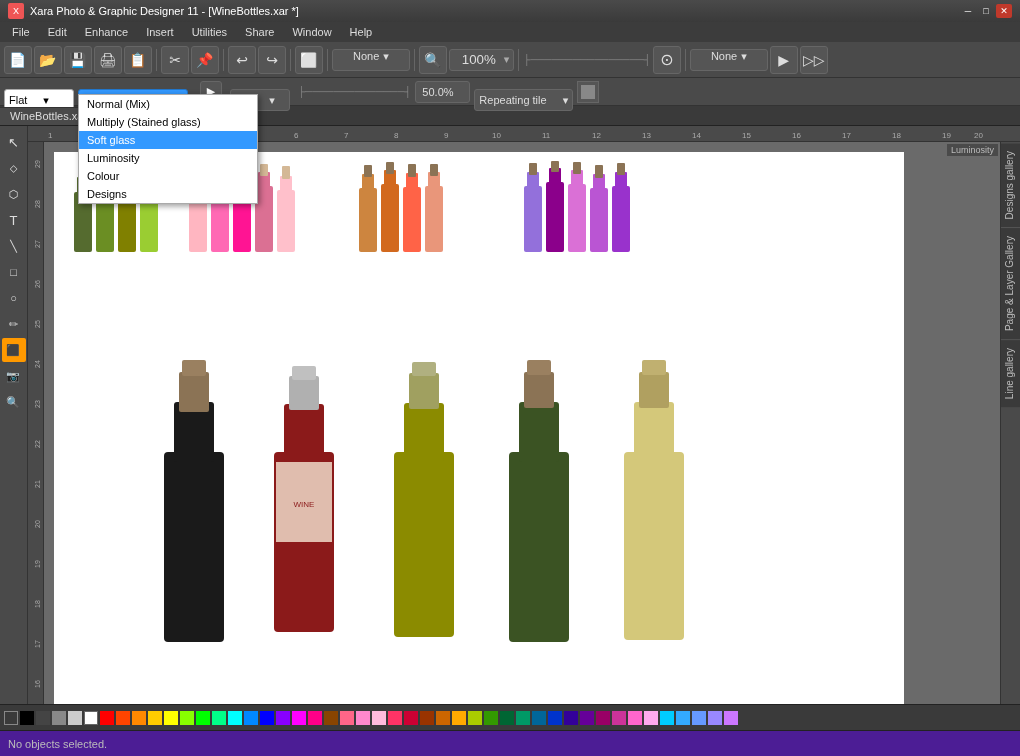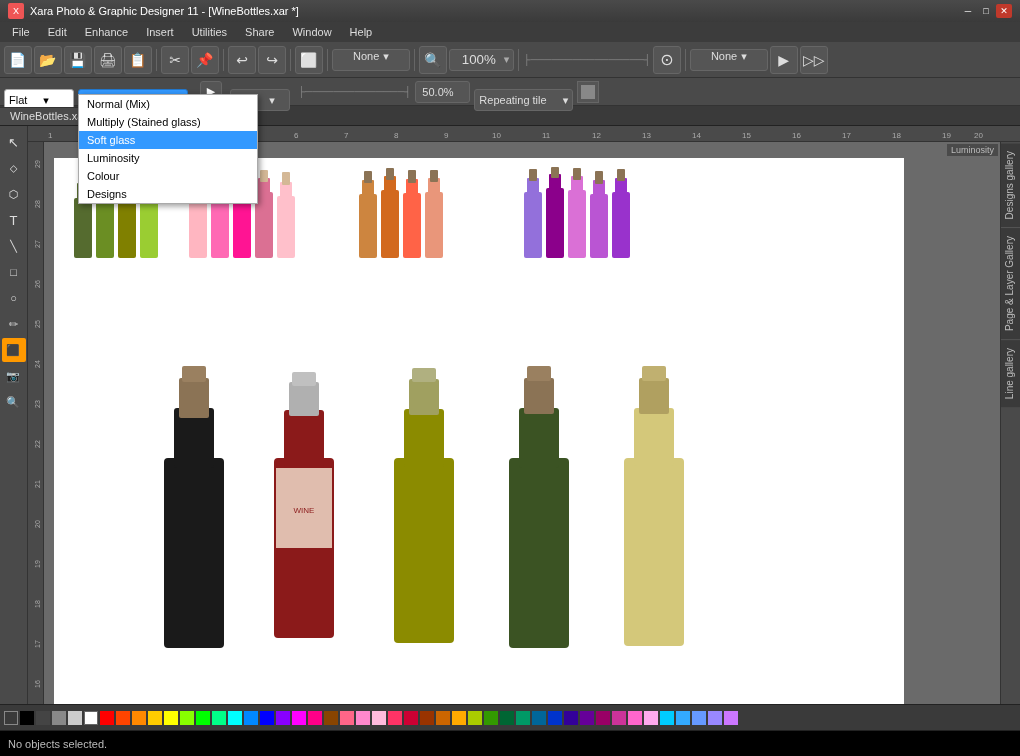--- a/index.html
+++ b/index.html
@@ -147,21 +147,21 @@
       border-bottom: 1px solid #555;
       cursor: pointer;
       font-size: 10px;
       color: #bbb;
       text-align: center;
     }
 
     
     .status-bar {
       height: 26px;
-      background: #000000;
+      background: #4c1d95;
       border-top: 1px solid #222;
       display: flex;
       align-items: center;
       padding: 0 8px;
       justify-content: space-between;
       font-size: 11px;
       color: #bbb;
     }
     .status-right { display: flex; align-items: center; gap: 8px; }
 
@@ -374,21 +374,21 @@
           <text x="12" y="382" fill="#aaa" font-size="7" transform="rotate(-90,12,382)" text-anchor="middle">20</text>
           <text x="12" y="422" fill="#aaa" font-size="7" transform="rotate(-90,12,422)" text-anchor="middle">19</text>
           <text x="12" y="462" fill="#aaa" font-size="7" transform="rotate(-90,12,462)" text-anchor="middle">18</text>
           <text x="12" y="502" fill="#aaa" font-size="7" transform="rotate(-90,12,502)" text-anchor="middle">17</text>
           <text x="12" y="542" fill="#aaa" font-size="7" transform="rotate(-90,12,542)" text-anchor="middle">16</text>
         </svg>
       </div>
 
       <div style="flex:1; background:#6a6a6a; overflow:auto; position:relative;">
 
-        <div style="position:absolute; top:16px; left:10px; width:850px; min-height:550px; background:#fff;">
+        <div style="position:absolute; top:10px; left:10px; width:850px; min-height:550px; background:#fff;">
           <svg width="850" height="560">
 
             <g transform="translate(20,10)">
 
               <rect x="0" y="30" width="18" height="60" rx="2" fill="#556b2f"></rect>
               <rect x="3" y="15" width="12" height="20" rx="1" fill="#556b2f"></rect>
               <rect x="5" y="5" width="8" height="15" rx="1" fill="#8B7355"></rect>
 
               <rect x="22" y="25" width="18" height="65" rx="2" fill="#6b8e23"></rect>
               <rect x="25" y="10" width="12" height="20" rx="1" fill="#6b8e23"></rect>

